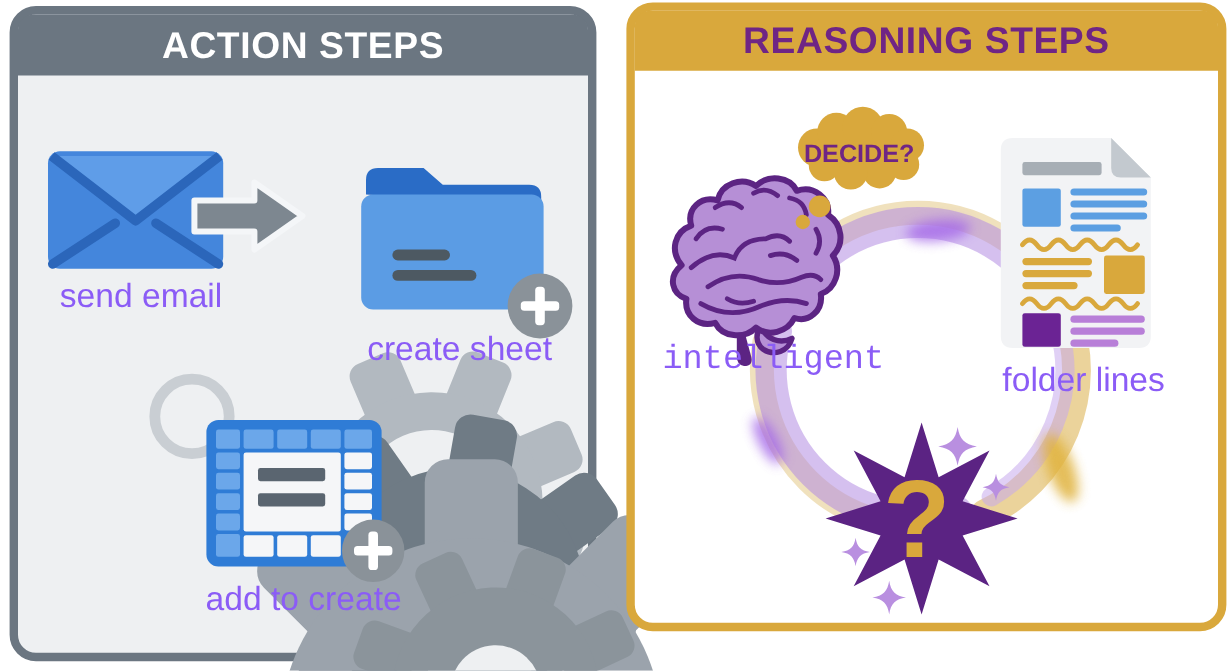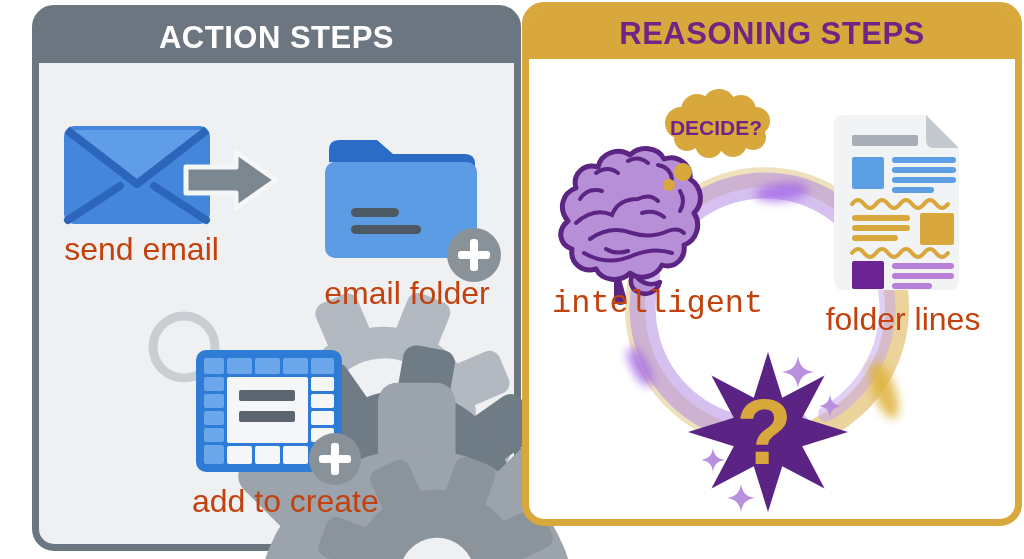--- a/index.html
+++ b/index.html
@@ -1,28 +1,28 @@
 <!DOCTYPE html>
 <html><head>
 <meta charset="utf-8">
 <style>
   html,body{margin:0;padding:0;background:#ffffff;}
   .canvas{position:relative;width:1024px;height:559px;background:#ffffff;overflow:hidden;
           font-family:"Liberation Sans","DejaVu Sans",sans-serif;}
   .panel{position:absolute;box-sizing:border-box;border-radius:22px;}
-  .panel-left{left:8px;top:5px;width:489px;height:546px;background:#eef0f2;border:7px solid #6b7681;margin-left:24px;}
+  .panel-left{left:8px;top:5px;width:489px;height:546px;background:#eef0f2;border:7px solid #6b7681;}
   .panel-right{left:522px;top:2px;width:500px;height:524px;background:#ffffff;border:7px solid #d9a83c;}
   .panel-header{position:absolute;left:0;right:0;top:0;display:flex;align-items:center;justify-content:center;}
   .panel-left .panel-header{height:51px;background:#6b7681;border-radius:13px 13px 0 0;}
   .panel-right .panel-header{height:50px;background:#d9a83c;border-radius:13px 13px 0 0;}
   .panel-title{margin:0;font-size:31px;font-weight:bold;letter-spacing:.5px;}
   .panel-left .panel-title{color:#ffffff;}
   .panel-right .panel-title{color:#6f2585;}
   .abs{position:absolute;}
-  .label{position:absolute;color:#c2410c;font-size:32px;text-align:center;white-space:nowrap;}
+  .label{position:absolute;color:#8b5cf6;font-size:28px;text-align:center;white-space:nowrap;}
   svg{display:block;overflow:visible;}
   .bubble-text{font-size:21px;font-weight:bold;fill:#6f2585;}
   .qmark{font-size:92px;font-weight:bold;fill:#d9a83c;}
 </style>
 </head>
 <body>
 
 <div class="canvas">
 
   <section class="panel panel-left">
@@ -119,21 +119,21 @@
       <rect x="59" y="96" width="25" height="18" rx="2" fill="#f5f6f8"></rect>
       <rect x="87" y="96" width="25" height="18" rx="2" fill="#f5f6f8"></rect>
       <g>
         <circle cx="139" cy="109" r="26" fill="#8a9299"></circle>
         <rect x="123" y="105" width="32" height="8" rx="3" fill="#ffffff"></rect>
         <rect x="135" y="93" width="8" height="32" rx="3" fill="#ffffff"></rect>
       </g>
     </svg>
 
     <div class="label" style="left:25px;top:219px;width:155px;">send email</div>
-    <div class="label" style="left:283px;top:263px;width:170px;">email folder</div>
+    <div class="label" style="left:283px;top:263px;width:170px;">create sheet</div>
     <div class="label" style="left:153px;top:471px;width:170px;">add to create</div>
   </section>
 
   <section class="panel panel-right">
     <header class="panel-header">
       <h1 class="panel-title">REASONING STEPS</h1>
     </header>
 
     <svg class="abs" style="left:0;top:0;" width="486" height="541" viewBox="0 0 486 541">
       <defs>

